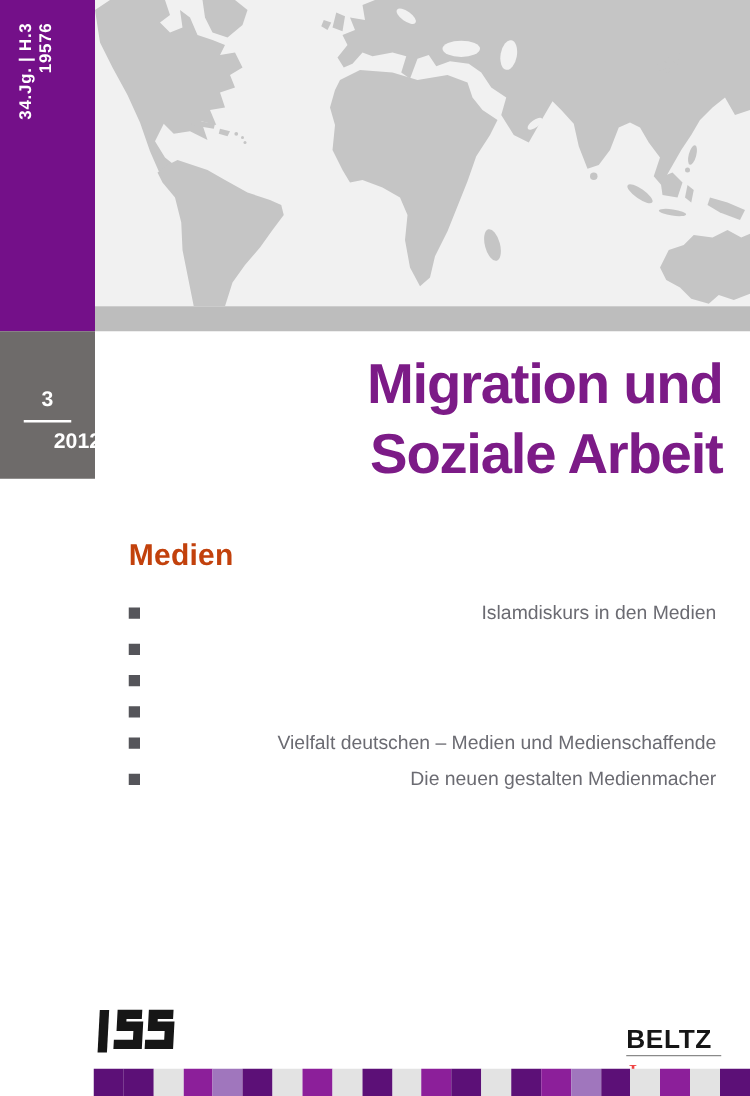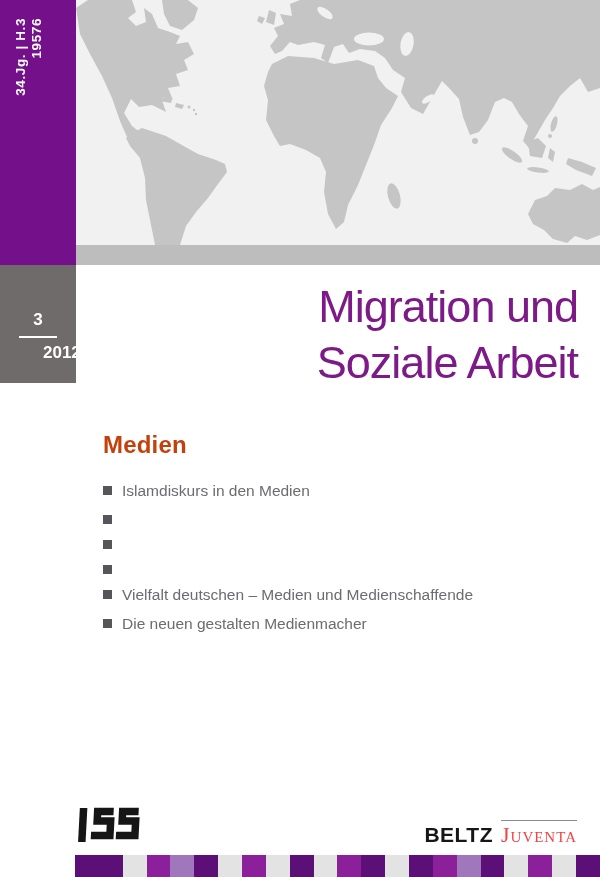--- a/index.html
+++ b/index.html
@@ -30,41 +30,41 @@
     position:absolute;left:0;top:265px;width:76px;height:118px;background:#6e6b6a;
     color:#ffffff;text-align:center;font-weight:bold;box-sizing:border-box;padding-top:46px;
   }
   .issue-box .num{font-size:17px;line-height:18px;}
   .issue-box .rule{width:38px;height:2px;background:#ffffff;margin:7px auto 6px auto;}
   .issue-box .year{font-size:17px;line-height:18px;margin-left:43px;}
 
   
   .journal-title{
     position:absolute;top:279px;right:22px;text-align:right;
-    color:#7c1b87;font-weight:normal;font-size:45px;line-height:56px;letter-spacing:-1px;
+    color:#7c1b87;font-weight:bold;font-size:45px;line-height:56px;letter-spacing:-1px;
     white-space:nowrap;
   }
 
   
   .contents{position:absolute;left:103px;top:432px;width:470px;}
   .contents h2{
     margin:0 0 24px 0;font-size:24px;line-height:26px;color:#c2410c;
     font-weight:bold;letter-spacing:0.2px;
   }
   .toc{list-style:none;margin:0;padding:0;}
-  .toc li{display:flex;align-items:flex-start;margin-bottom:12px;}
+  .toc li{display:flex;align-items:flex-start;margin-bottom:12px;justify-content:space-between;}
   .toc .bullet{flex:0 0 auto;width:9px;height:9px;background:#55555a;margin:4px 10px 0 0;}
   .toc .toc-text{font-size:15.5px;line-height:17px;color:#6b6b72;}
 
   
   .iss-logo{position:absolute;left:77px;top:804px;width:64px;height:42px;}
   .iss-logo svg{display:block;width:64px;height:42px;}
   .sr-only{position:absolute;width:1px;height:1px;overflow:hidden;clip:rect(0 0 0 0);white-space:nowrap;}
   .beltz-juventa{
-    position:absolute;right:23px;top:820px;display:flex;align-items:baseline;white-space:nowrap;
+    position:absolute;right:23px;top:820px;display:flex;align-items:baseline;white-space:nowrap;flex-direction:column;
   }
   .beltz{font-family:"Liberation Sans",sans-serif;font-weight:bold;font-size:21px;letter-spacing:0.5px;color:#161616;}
   .juventa{
     font-family:"Liberation Serif",serif;font-size:22px;font-variant:small-caps;
     letter-spacing:1px;color:#ef4444;margin-left:8px;border-top:1.5px solid #8a8a8a;padding-top:1px;
   }
 
   
   .mosaic{position:absolute;left:75px;top:855px;width:525px;height:22px;display:flex;}
   .mosaic div{flex:1 1 auto;height:22px;}

